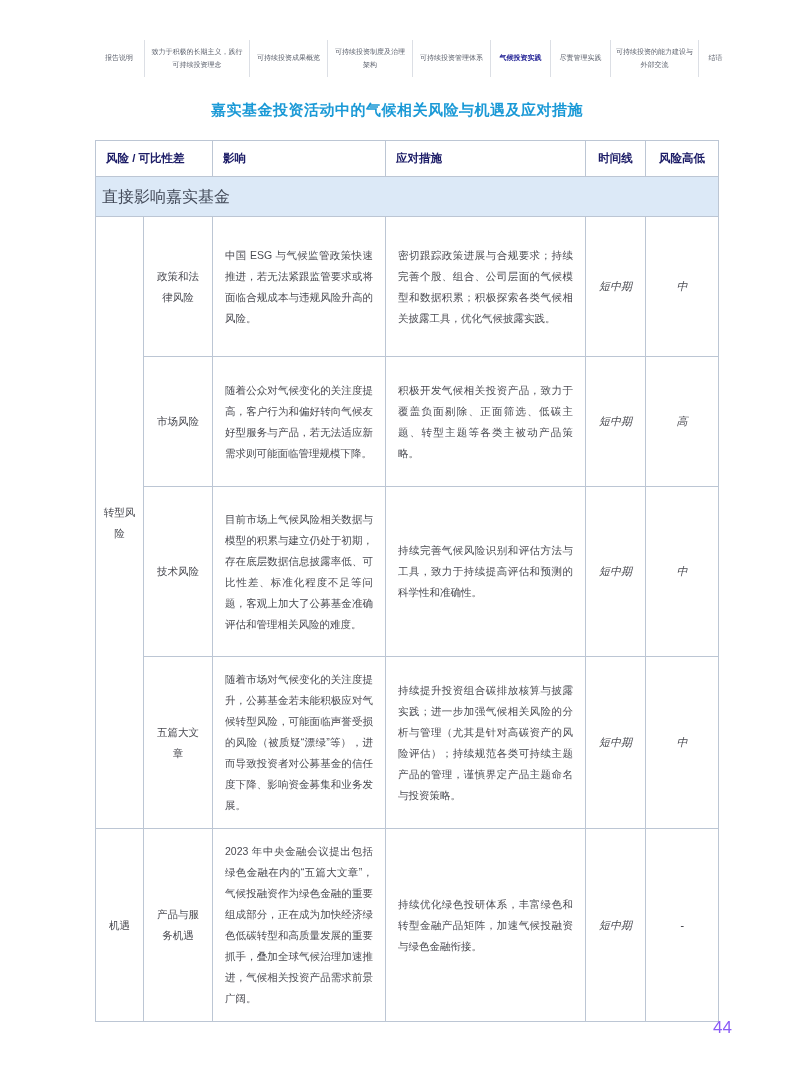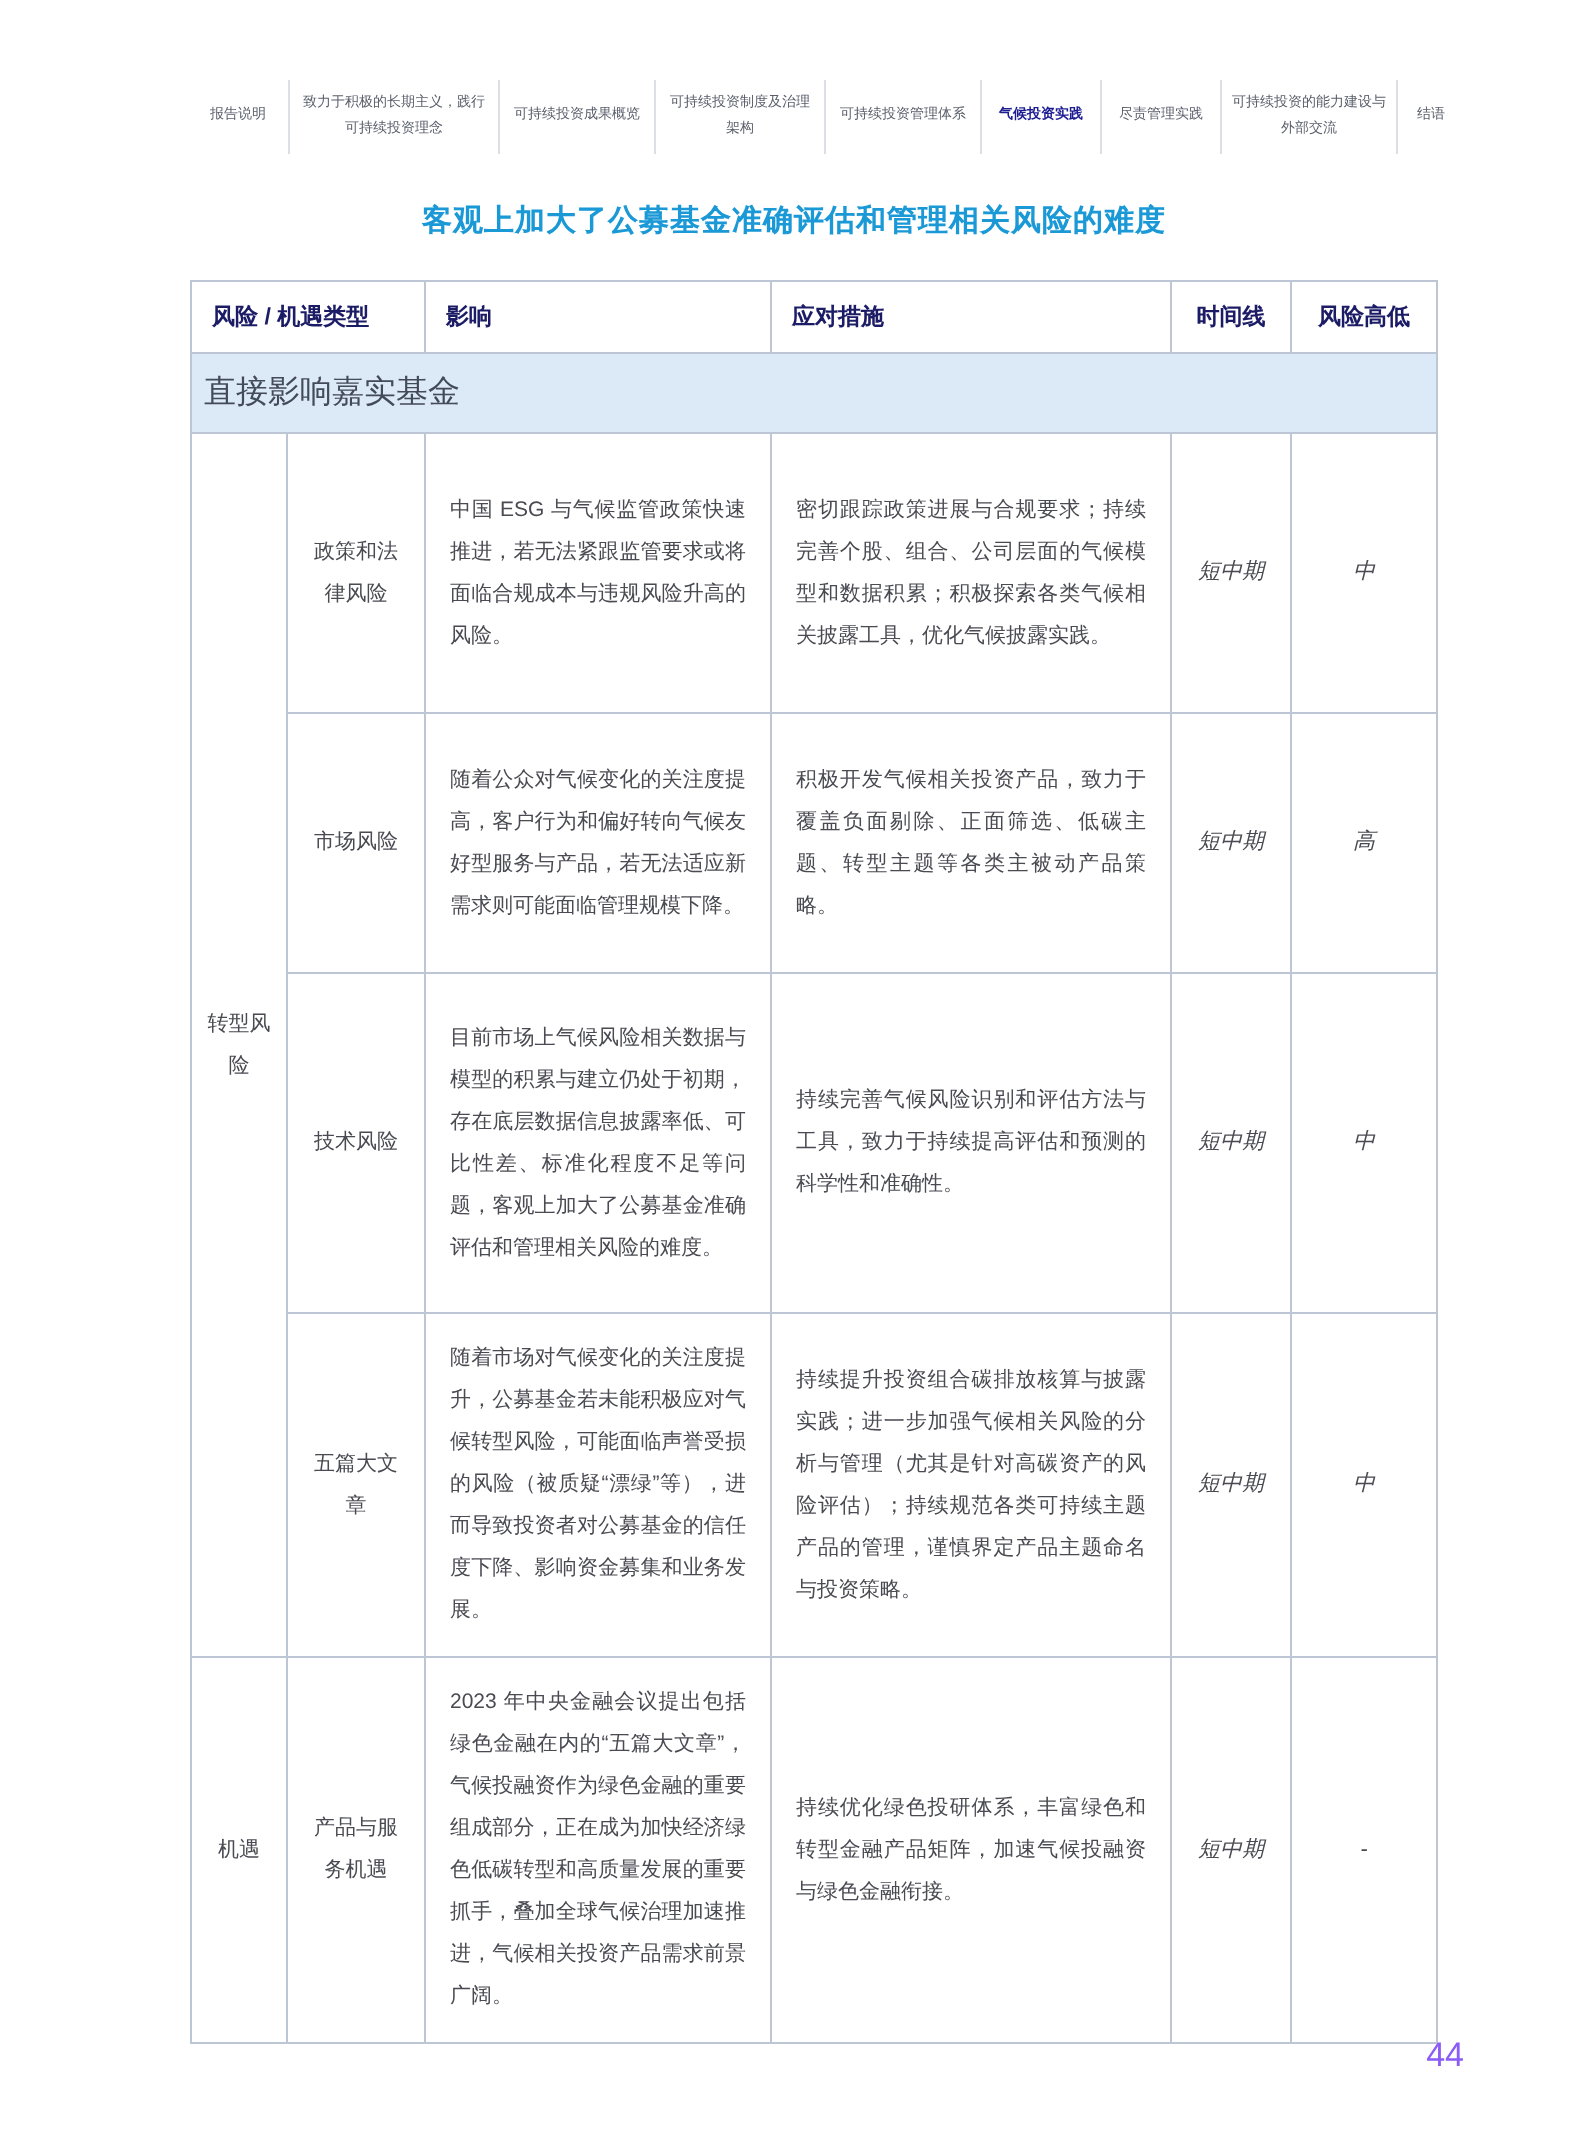--- a/index.html
+++ b/index.html
@@ -105,35 +105,35 @@
       <span>尽责管理实践</span>
     </div>
   <div class="nav-item w88">
       <span>可持续投资的能力建设与外部交流</span>
     </div>
   <div class="nav-item w34">
       <span>结语</span>
     </div>
 </div>
 
-<div class="page-title">客观上加大了公募基金准确评估和管理相关风险的难度</div>
+<div class="page-title">嘉实基金投资活动中的气候相关风险与机遇及应对措施</div>
 
 <div class="table-wrap">
   <table>
     <colgroup>
       <col class="c-group">
         <col class="c-type">
         <col class="c-impact">
       <col class="c-measure">
         <col class="c-time">
         <col class="c-risk">
     </colgroup>
     <tbody>
         <tr>
-      <th colspan="2">风险 / 机遇类型</th>
+      <th colspan="2">风险 / 可比性差</th>
       <th>影响</th>
       <th>应对措施</th>
       <th class="center">时间线</th>
       <th class="center">风险高低</th>
     </tr>
     <tr class="band">
       <td colspan="6">直接影响嘉实基金</td>
     </tr>
     <tr class="r1">
       <td class="cell-group" rowspan="4">转型风险</td>

